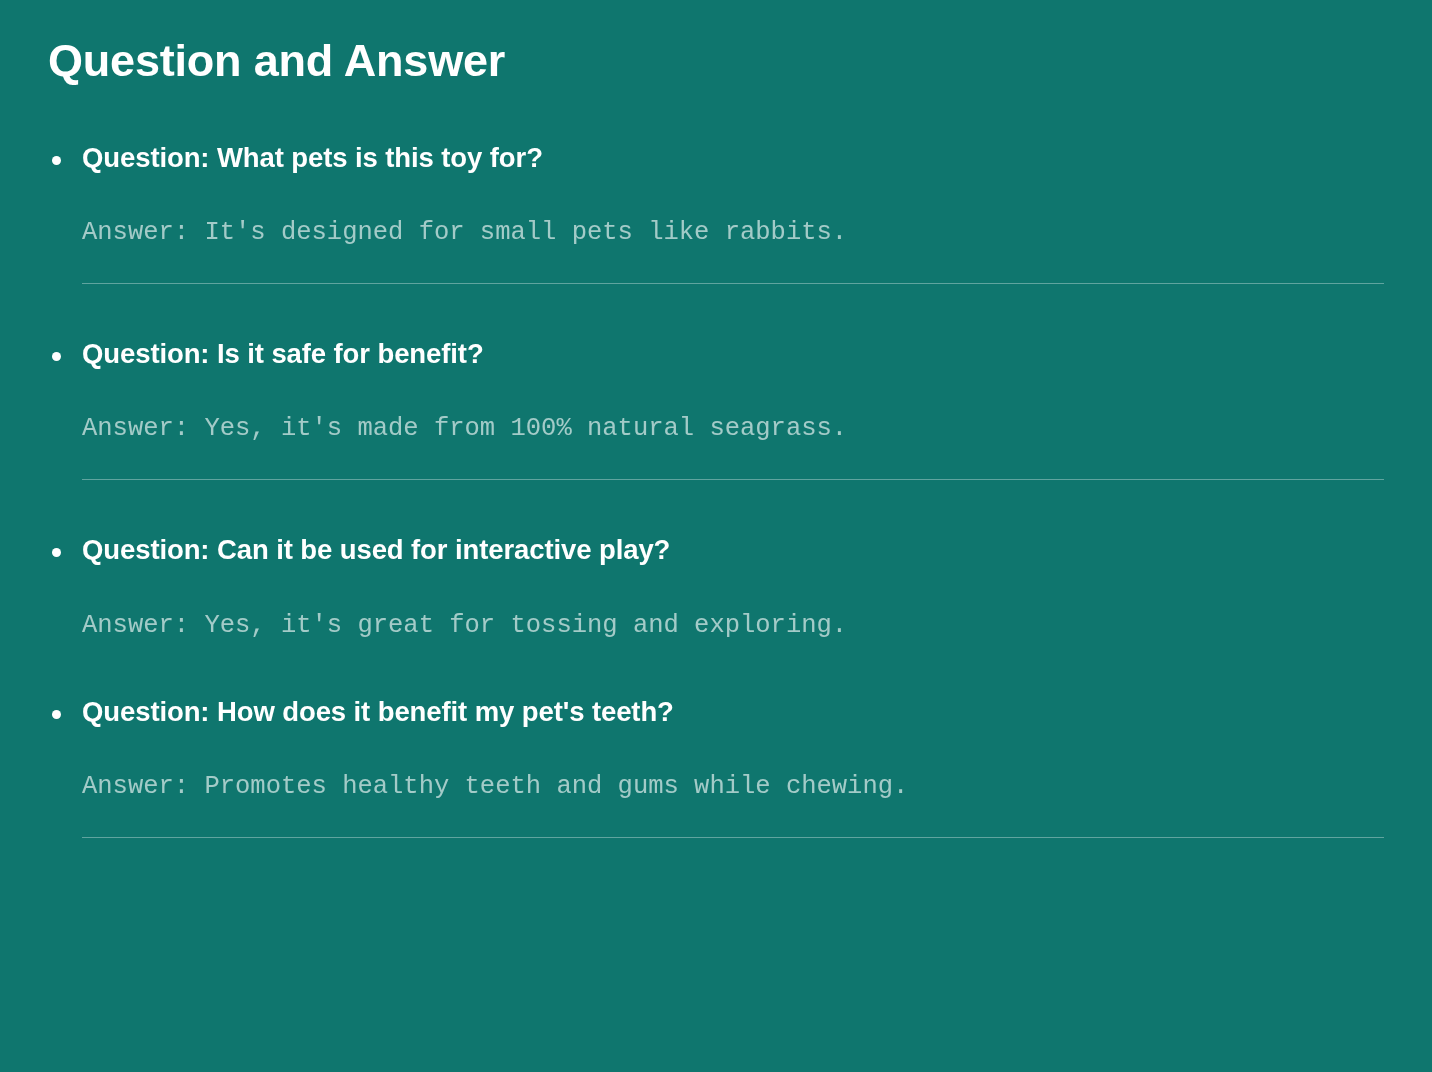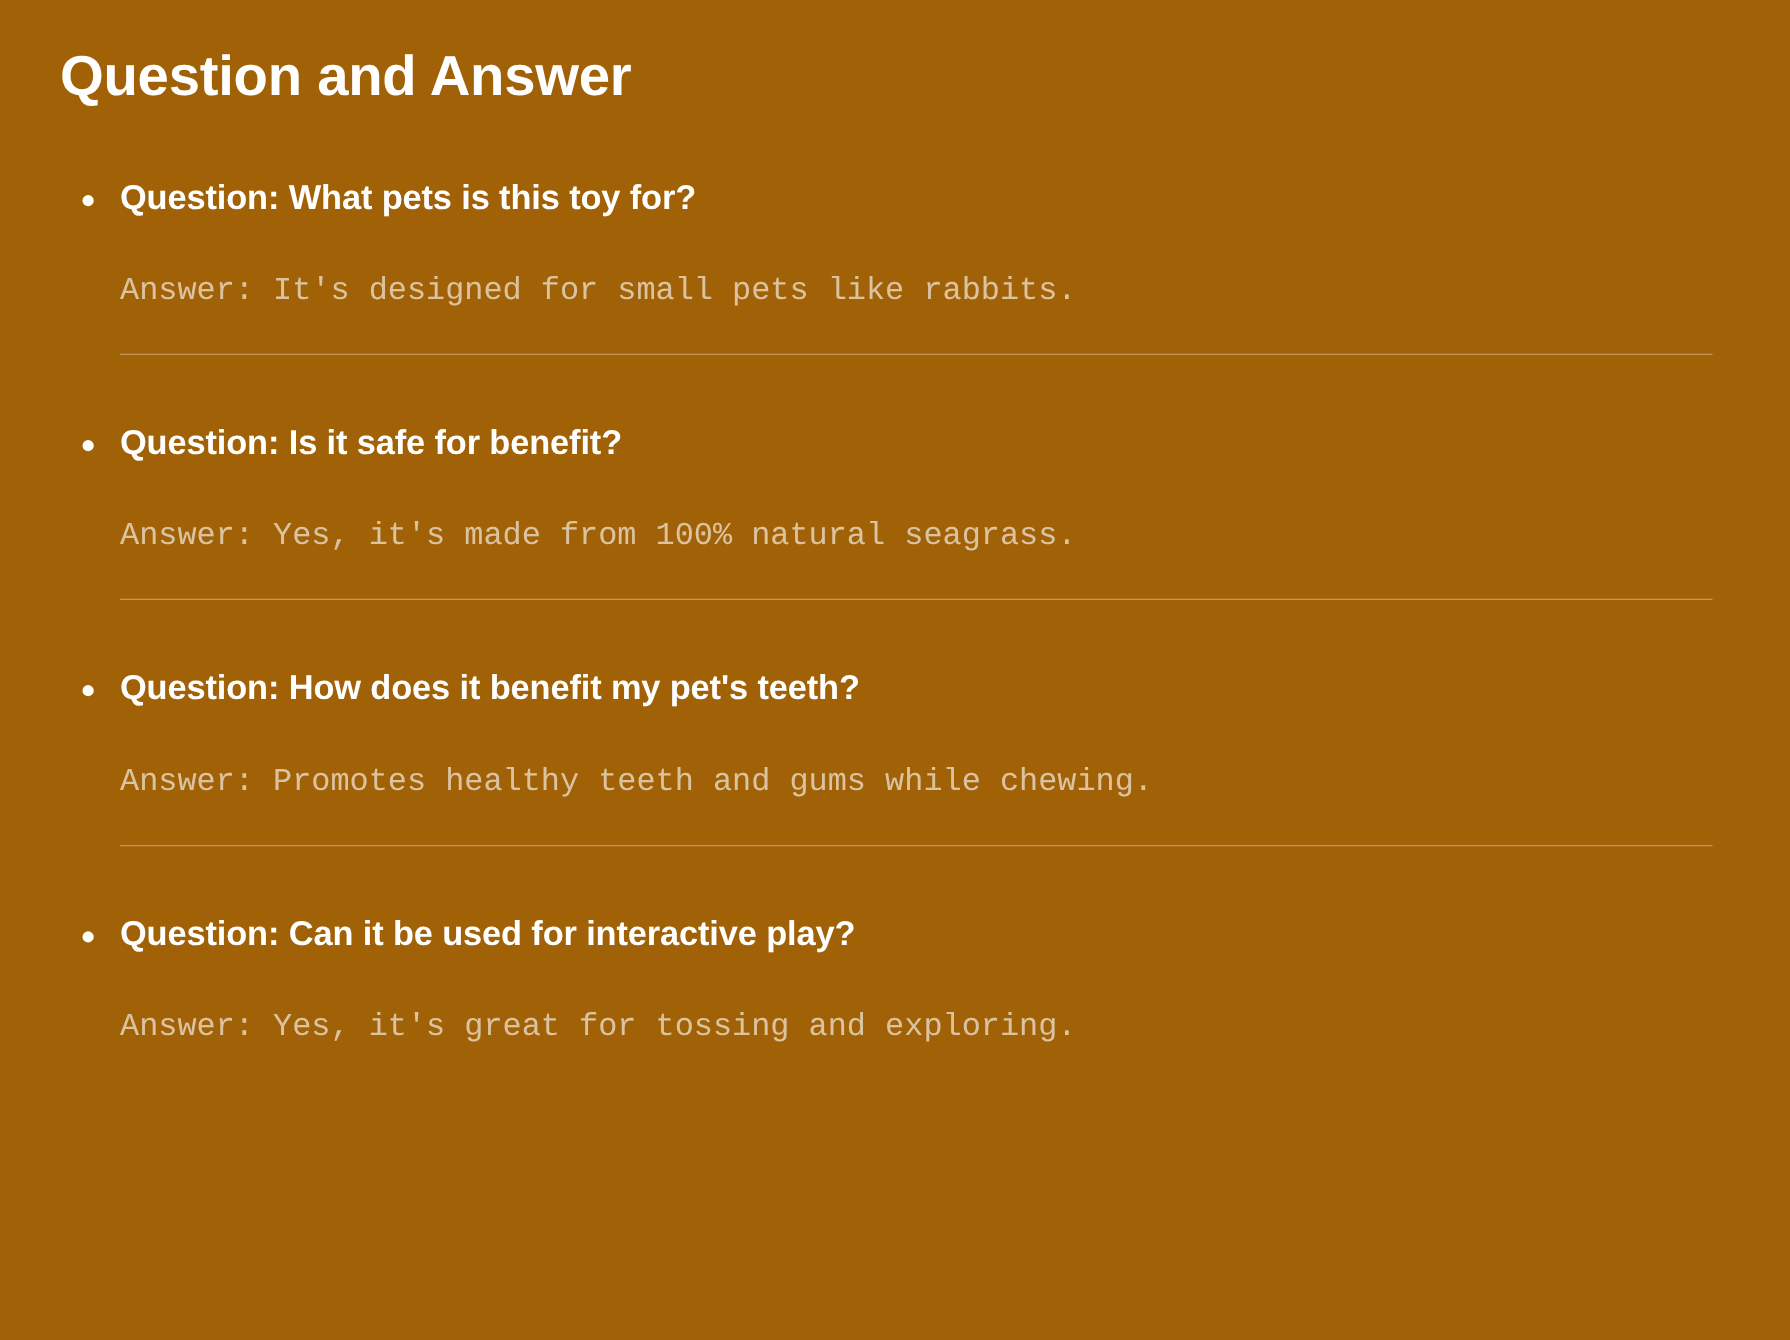--- a/index.html
+++ b/index.html
@@ -12,41 +12,41 @@
     height: 1072px;
     background: #74b394;
     font-family: "Liberation Sans", sans-serif;
     overflow: hidden;
   }
   .panel {
     box-sizing: border-box;
     width: 1432px;
     height: 1072px;
     padding: 34px 48px 0 48px;
-    background: #a16207;
+    background: #0f766e;
   }
   .panel-title {
     margin: 0;
     padding: 0;
     font-size: 45px;
     font-weight: bold;
     line-height: 1.22;
     color: #ffffff;
     letter-spacing: -0.2px;
     white-space: nowrap;
   }
   .qa-list {
     list-style: none;
     margin: 0;
     padding: 0;
   }
   .qa-item {
     position: relative;
     padding: 0 0 0 34px;
-    margin: 14px;
+    margin: 0;
   }
   .qa-item .bullet {
     position: absolute;
     left: 4px;
     top: 17px;
     width: 9px;
     height: 9px;
     border-radius: 50%;
     background: #ffffff;
   }
@@ -102,32 +102,32 @@
 
     <li class="qa-item qa-block">
       <span class="bullet"></span>
       <div class="qa-question">Question: Is it safe for benefit?</div>
       <div class="qa-answer-wrap">
         <div class="qa-answer">Answer: Yes, it's made from 100% natural seagrass.</div>
       </div>
       <div class="qa-divider"></div>
     </li>
 
+    <li class="qa-item qa-block last">
+      <span class="bullet"></span>
+      <div class="qa-question">Question: Can it be used for interactive play?</div>
+      <div class="qa-answer-wrap">
+        <div class="qa-answer">Answer: Yes, it's great for tossing and exploring.</div>
+      </div>
+
+    </li>
+
     <li class="qa-item qa-block">
       <span class="bullet"></span>
       <div class="qa-question">Question: How does it benefit my pet's teeth?</div>
       <div class="qa-answer-wrap">
         <div class="qa-answer">Answer: Promotes healthy teeth and gums while chewing.</div>
       </div>
       <div class="qa-divider"></div>
     </li>
 
-    <li class="qa-item qa-block last">
-      <span class="bullet"></span>
-      <div class="qa-question">Question: Can it be used for interactive play?</div>
-      <div class="qa-answer-wrap">
-        <div class="qa-answer">Answer: Yes, it's great for tossing and exploring.</div>
-      </div>
-
-    </li>
-
   </ul>
 </div>
 
 </body></html>

